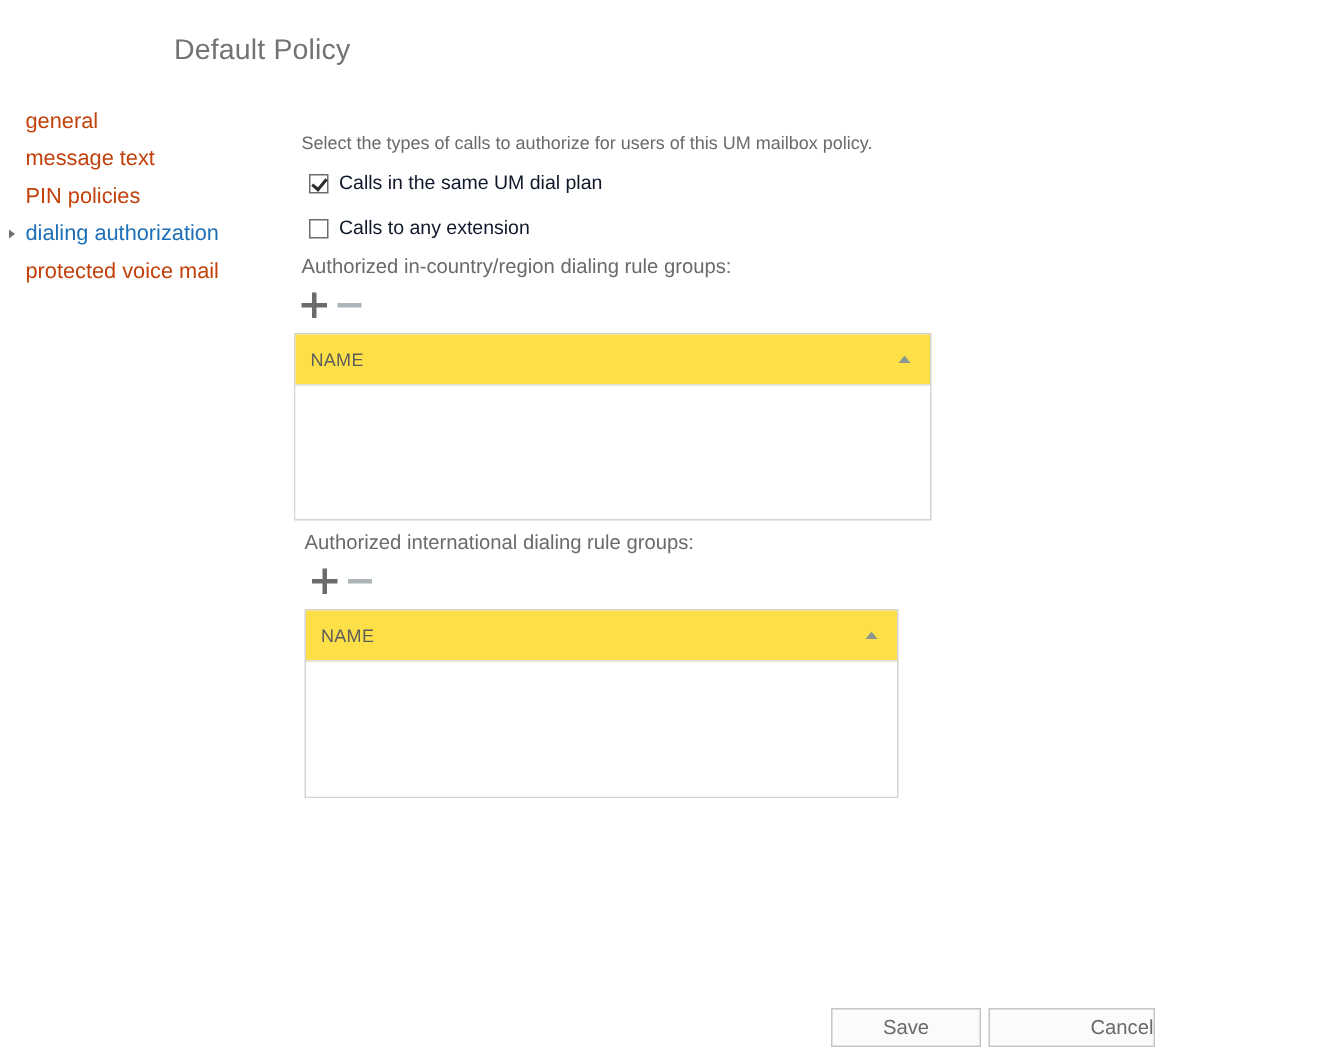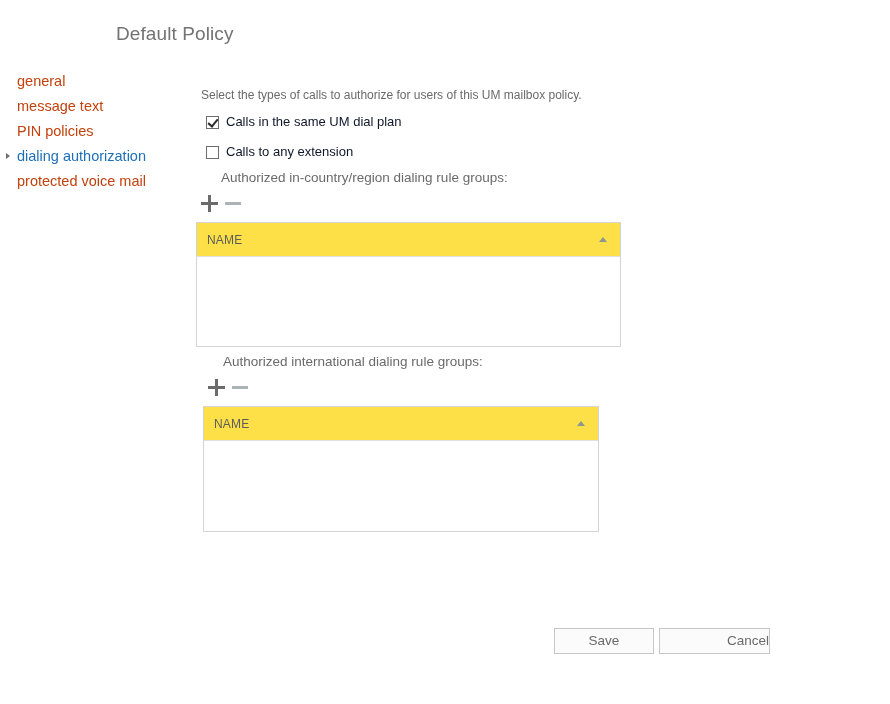--- a/index.html
+++ b/index.html
@@ -117,21 +117,20 @@
     color: #0f172a;
     white-space: nowrap;
   }
 
   .field-label {
     position: absolute;
     font-size: 13.5px;
     line-height: 18px;
     color: #6a6a6a;
     white-space: nowrap;
-    margin-left: 20px;
   }
   .field-label.lbl-1 { left: 201px; top: 169px; }
   .field-label.lbl-2 { left: 203px; top: 353px; }
 
   
   .icon-toolbar {
     position: absolute;
     display: flex;
     align-items: center;
   }
@@ -213,21 +212,21 @@
   }
   .lb-body {
     height: calc(100% - 34px);
     background: #ffffff;
   }
 
   
   .footer {
     position: absolute;
     left: 0;
-    top: 628px;
+    top: 672px;
     width: 890px;
     height: 30px;
   }
   .btn {
     position: absolute;
     top: 0;
     height: 26px;
     border: 1px solid #c6c6c6;
     background: #fbfbfb;
     color: #6a6a6a;

